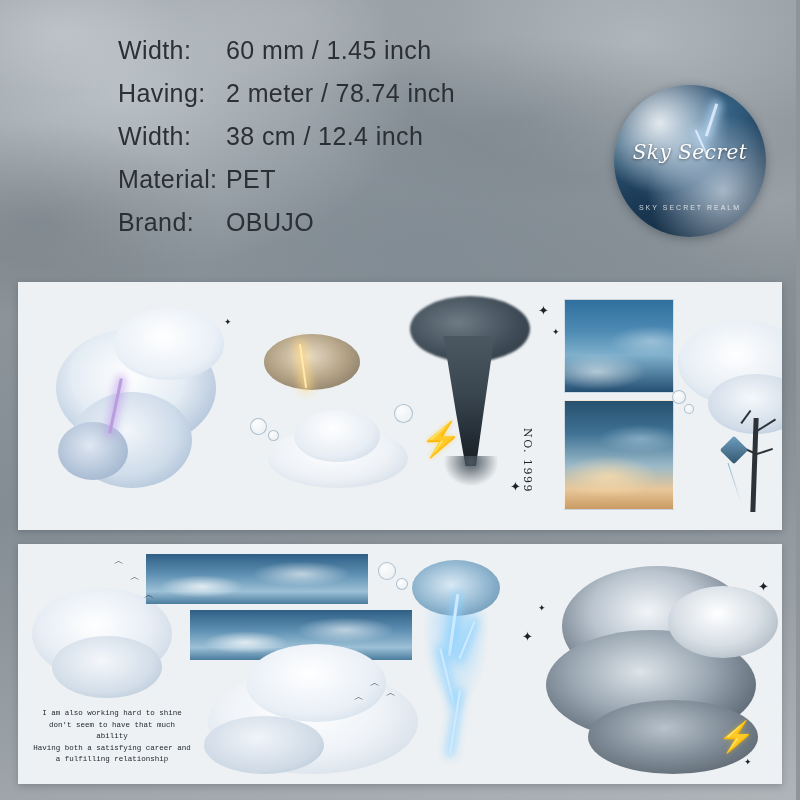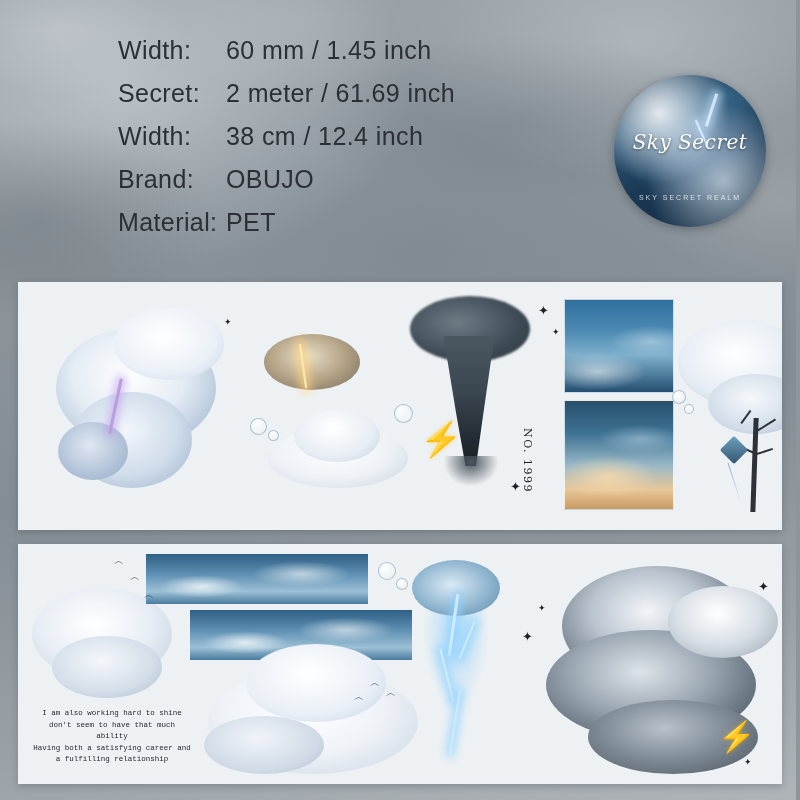--- a/index.html
+++ b/index.html
@@ -53,21 +53,21 @@
     flex: none;
   }
   .spec-value {
     white-space: pre;
   }
 
   
   .badge {
     position: absolute;
     left: 614px;
-    top: 75px;
+    top: 85px;
     width: 152px;
     height: 152px;
     border-radius: 50%;
     overflow: hidden;
     z-index: 6;
     box-shadow: 0 2px 10px rgba(20,30,40,0.35);
     background:
       radial-gradient(circle at 30% 25%, rgba(255,255,255,0.85), rgba(255,255,255,0) 45%),
       radial-gradient(circle at 72% 70%, rgba(235,245,255,0.65), rgba(235,245,255,0) 50%),
       radial-gradient(circle at 50% 40%, rgba(120,170,215,0.5), rgba(120,170,215,0) 60%),
@@ -329,34 +329,34 @@
 <body>
 
 <div id="page">
 
   <div class="spec-list">
     <div class="spec-row">
       <span class="spec-label">Width:</span>
       <span class="spec-value">60 mm / 1.45 inch</span>
     </div>
     <div class="spec-row">
-      <span class="spec-label">Secret:</span>
-      <span class="spec-value">2 meter / 61.69 inch</span>
+      <span class="spec-label">Having:</span>
+      <span class="spec-value">2 meter / 78.74 inch</span>
     </div>
     <div class="spec-row">
       <span class="spec-label">Width:</span>
       <span class="spec-value">38 cm / 12.4 inch</span>
     </div>
     <div class="spec-row">
+      <span class="spec-label">Material:</span>
+      <span class="spec-value">PET</span>
+    </div>
+    <div class="spec-row">
       <span class="spec-label">Brand:</span>
       <span class="spec-value">OBUJO</span>
-    </div>
-    <div class="spec-row">
-      <span class="spec-label">Material:</span>
-      <span class="spec-value">PET</span>
     </div>
   </div>
 
   <div class="badge">
     <span class="bolt-a"></span>
     <span class="bolt-b"></span>
     <div class="badge-text">
       <div class="l1">Sky Secret</div>
     </div>
     <div class="badge-sub">SKY SECRET REALM</div>

